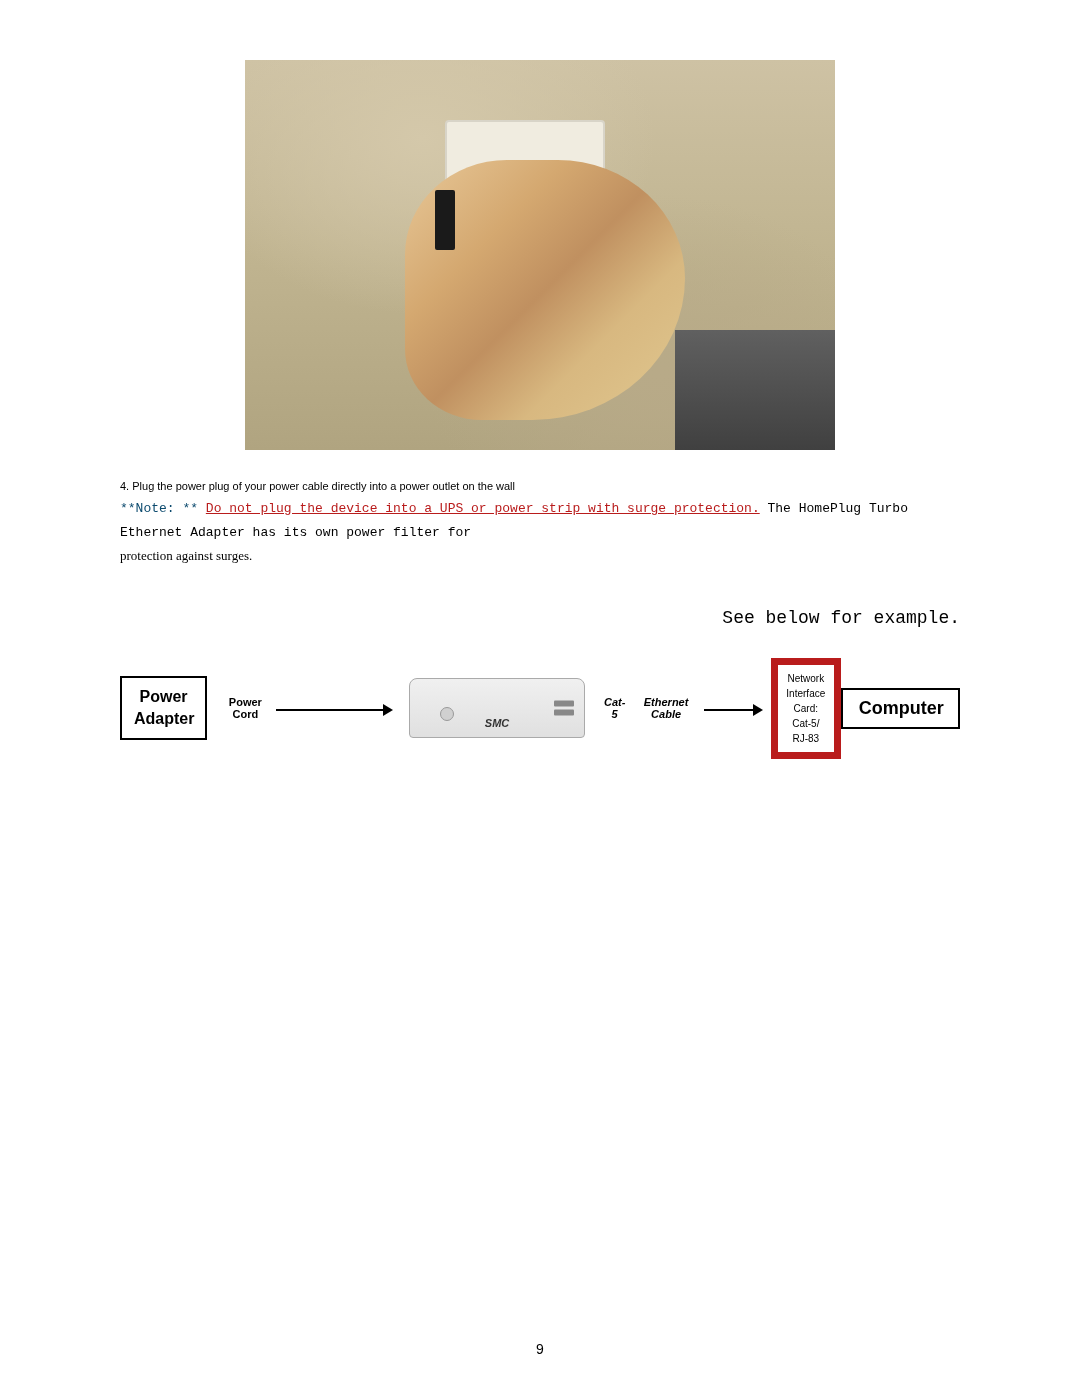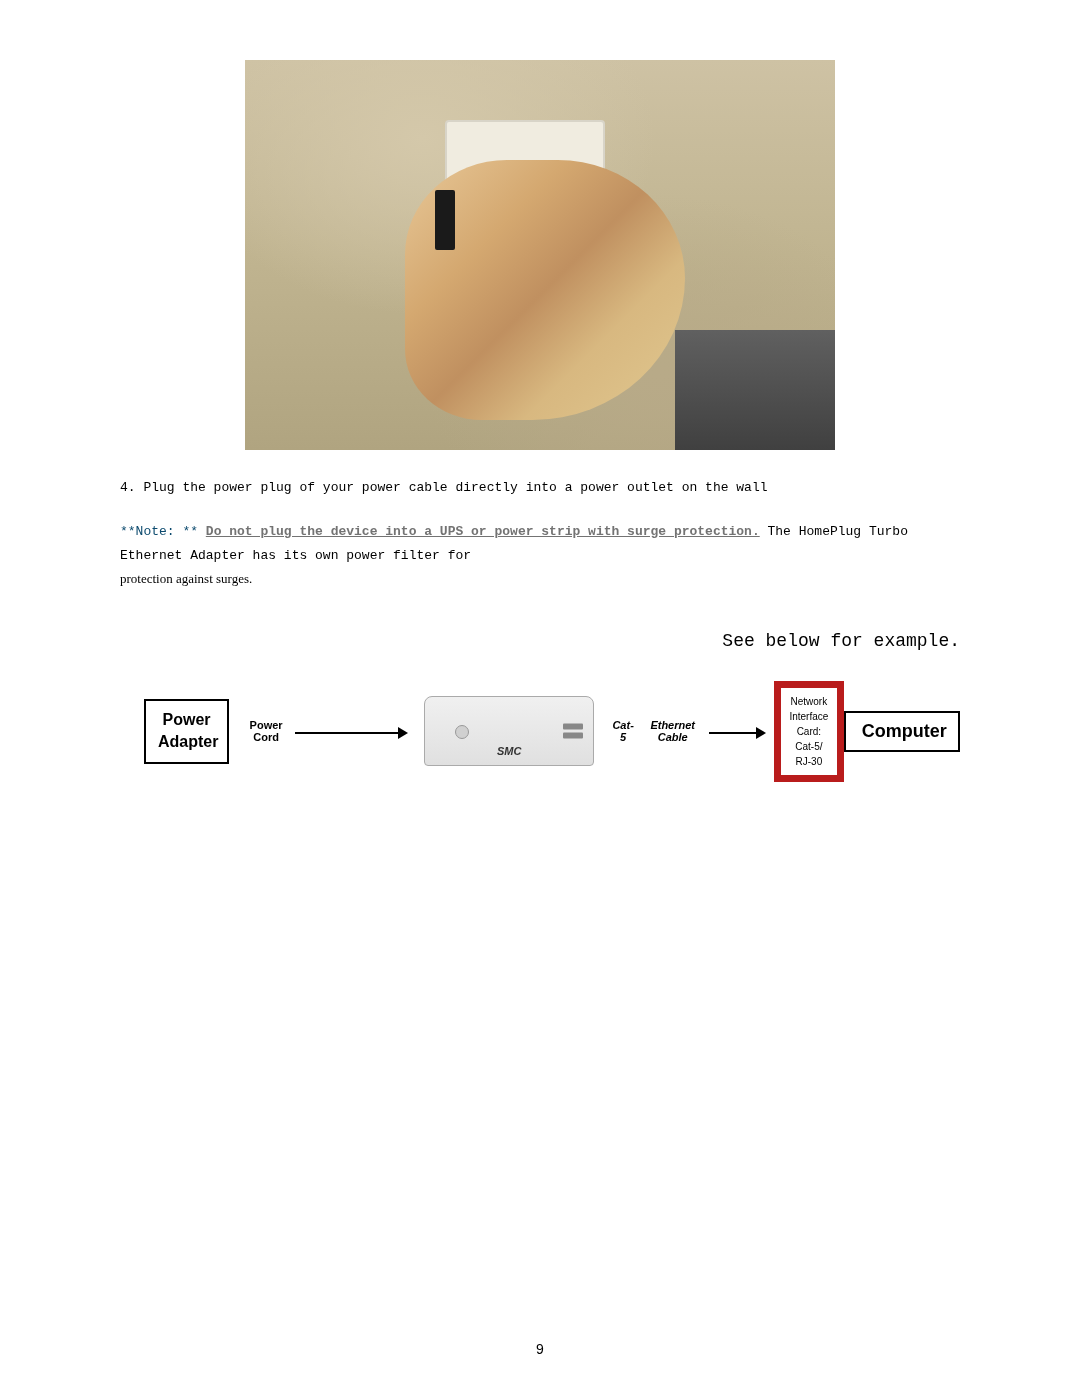--- a/index.html
+++ b/index.html
@@ -104,44 +104,44 @@
     .counter-bar {
       position: absolute;
       bottom: 0;
       right: 0;
       width: 160px;
       height: 120px;
       background: linear-gradient(180deg, #606060 0%, #404040 100%);
     }
 
     .step-text {
-      font-family: Liberation Mono, monospace;
-      font-size: 13px;
+      font-family: Liberation Sans, sans-serif;
+      font-size: 11px;
       line-height: 1.6;
-      margin-bottom: 20px;
+      margin-bottom: 0;
       color: #000;
     }
 
     .note-section {
       margin-bottom: 16px;
       line-height: 1.7;
     }
 
     .note-prefix {
       font-family: 'Courier New', Courier, monospace;
       font-size: 13px;
       color: #0c4a6e;
     }
 
     .note-red-underline {
-      color: #737373;
+      color: #b91c1c;
       text-decoration: underline;
       font-family: 'Courier New', Courier, monospace;
       font-size: 13px;
-      font-weight: bold;
+      font-weight: normal;
     }
 
     .note-body {
       font-family: 'Courier New', Courier, monospace;
       font-size: 13px;
       color: #000;
     }
 
     .note-line2 {
       font-family: Liberation Serif, serif;
@@ -160,27 +160,26 @@
 
     .power-outlet-box {
       border: 2px solid #000;
       padding: 8px 12px;
       font-family: Arial, sans-serif;
       font-size: 16px;
       font-weight: bold;
       text-align: center;
       line-height: 1.4;
       min-width: 80px;
-      margin-left: 24px;
     }
 
     
     .smc-device {
       width: 180px;
-      height: 70px;
+      height: 60px;
       background: linear-gradient(180deg, #f0f0f0 0%, #e0e0e0 100%);
       border: 1px solid #aaa;
       border-radius: 8px 8px 4px 4px;
       position: relative;
       display: flex;
       align-items: center;
       justify-content: center;
       margin: 0 8px;
     }
 
@@ -334,21 +333,21 @@
         <div style="height:2px; background:#000; flex:1;"></div>
         <div style="width:0; height:0; border-top:6px solid transparent; border-bottom:6px solid transparent; border-left:10px solid #000;"></div>
       </div>
     </div>
 
     <div class="nic-box">
       <span>Network</span><br>
       <span>Interface</span><br>
       <span>Card:</span><br>
       <span>Cat-5/</span><br>
-      <span>RJ-30</span>
+      <span>RJ-83</span>
     </div>
 
     <div class="computer-box">
       <span>Computer</span>
     </div>
 
   </div>
 
   <div class="page-number">9</div>
 

